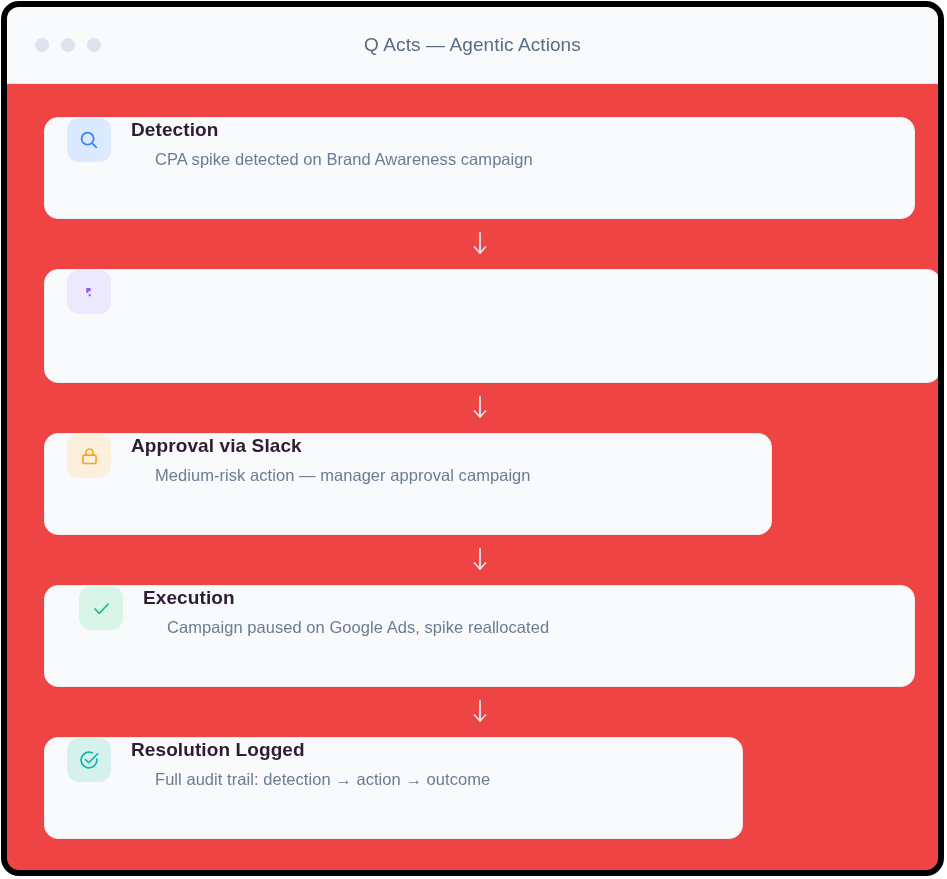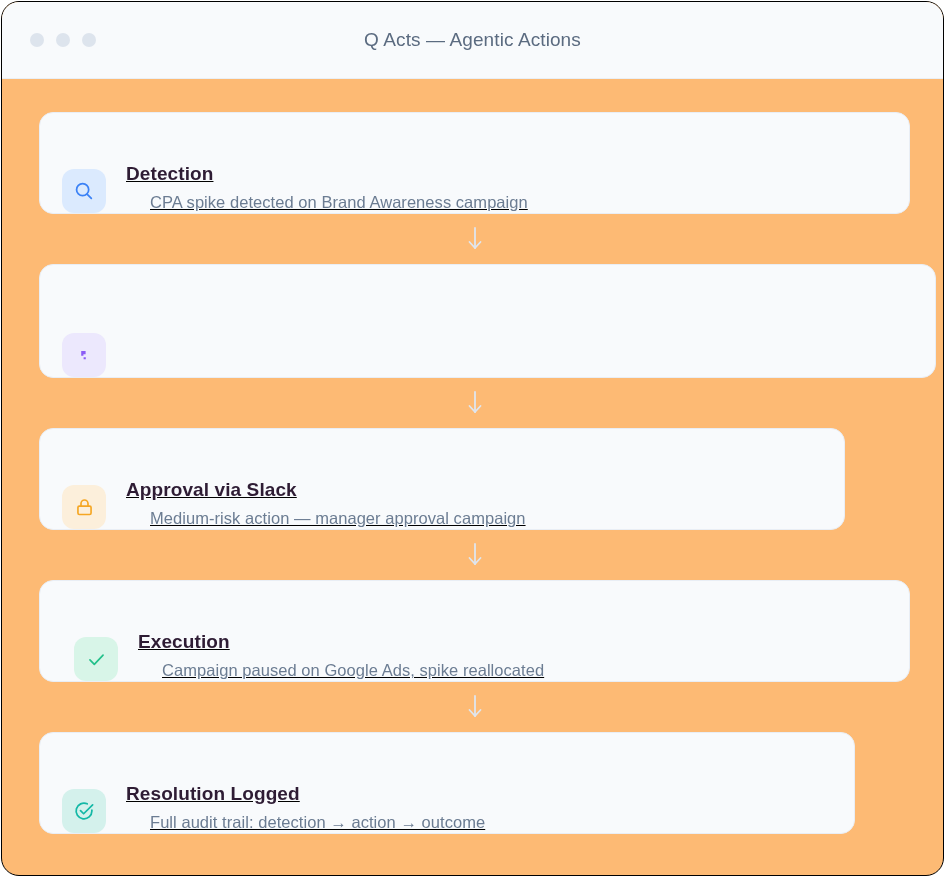--- a/index.html
+++ b/index.html
@@ -15,22 +15,22 @@
     overflow: hidden;
   }
 
   
   .window {
     position: absolute;
     left: 1px;
     top: 1px;
     width: 943px;
     height: 875px;
-    background: #fdba74;
-    border: 1px solid #000000;
+    background: #ef4444;
+    border: 6px solid #000000;
     border-radius: 18px;
     box-sizing: border-box;
     overflow: hidden;
   }
 
   .titlebar {
     position: relative;
     height: 77px;
     background: #f8fafc;
     border-bottom: 1px solid #eaeff5;
@@ -73,29 +73,28 @@
     align-items: flex-start;
   }
 
   .step-card {
     margin-left: 37px;
     background: #f8fafc;
     border: 1px solid #e9eef5;
     border-radius: 14px;
     box-sizing: border-box;
     display: flex;
-    align-items: flex-end;
+    align-items: flex-start;
     padding: 0 22px;
-    text-decoration: underline;
   }
   .step-card.w1 { width: 871px; height: 102px; }
   .step-card.w2 { width: 897px; height: 114px; }
-  .step-card.w3 { width: 806px; height: 102px; }
+  .step-card.w3 { width: 728px; height: 102px; }
   .step-card.w4 { width: 871px; height: 102px; padding-left: 34px; }
-  .step-card.w5 { width: 816px; height: 102px; }
+  .step-card.w5 { width: 699px; height: 102px; }
 
   .icon-box {
     width: 44px;
     height: 44px;
     min-width: 44px;
     border-radius: 12px;
     display: flex;
     align-items: center;
     justify-content: center;
     margin-right: 20px;

